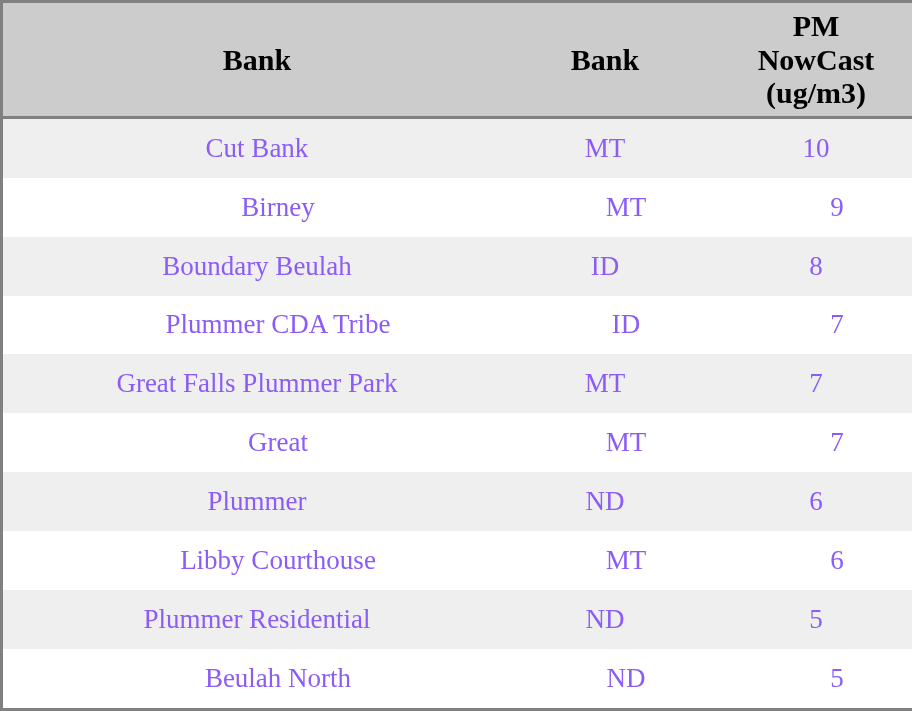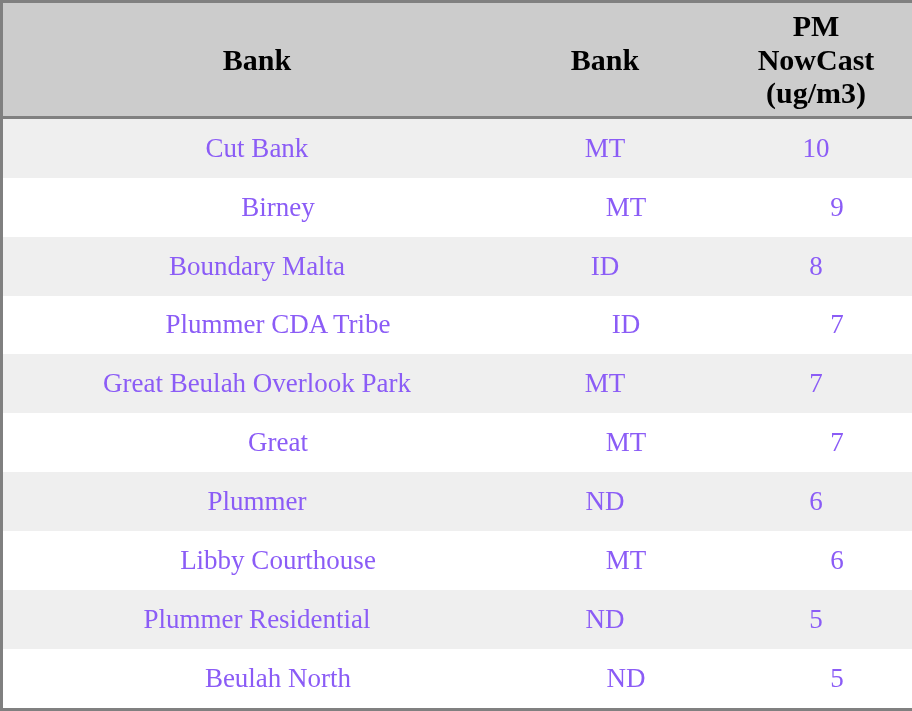--- a/index.html
+++ b/index.html
@@ -81,31 +81,31 @@
         <td>Cut Bank</td>
         <td>MT</td>
         <td>10</td>
       </tr>
       <tr class="even-row">
         <td>Birney</td>
         <td>MT</td>
         <td>9</td>
       </tr>
       <tr class="odd-row">
-        <td>Boundary Malta</td>
+        <td>Boundary Beulah</td>
         <td>ID</td>
         <td>8</td>
       </tr>
       <tr class="even-row">
         <td>Plummer CDA Tribe</td>
         <td>ID</td>
         <td>7</td>
       </tr>
       <tr class="odd-row">
-        <td>Great Beulah Overlook Park</td>
+        <td>Great Falls Plummer Park</td>
         <td>MT</td>
         <td>7</td>
       </tr>
       <tr class="even-row">
         <td>Great</td>
         <td>MT</td>
         <td>7</td>
       </tr>
       <tr class="odd-row">
         <td>Plummer</td>

